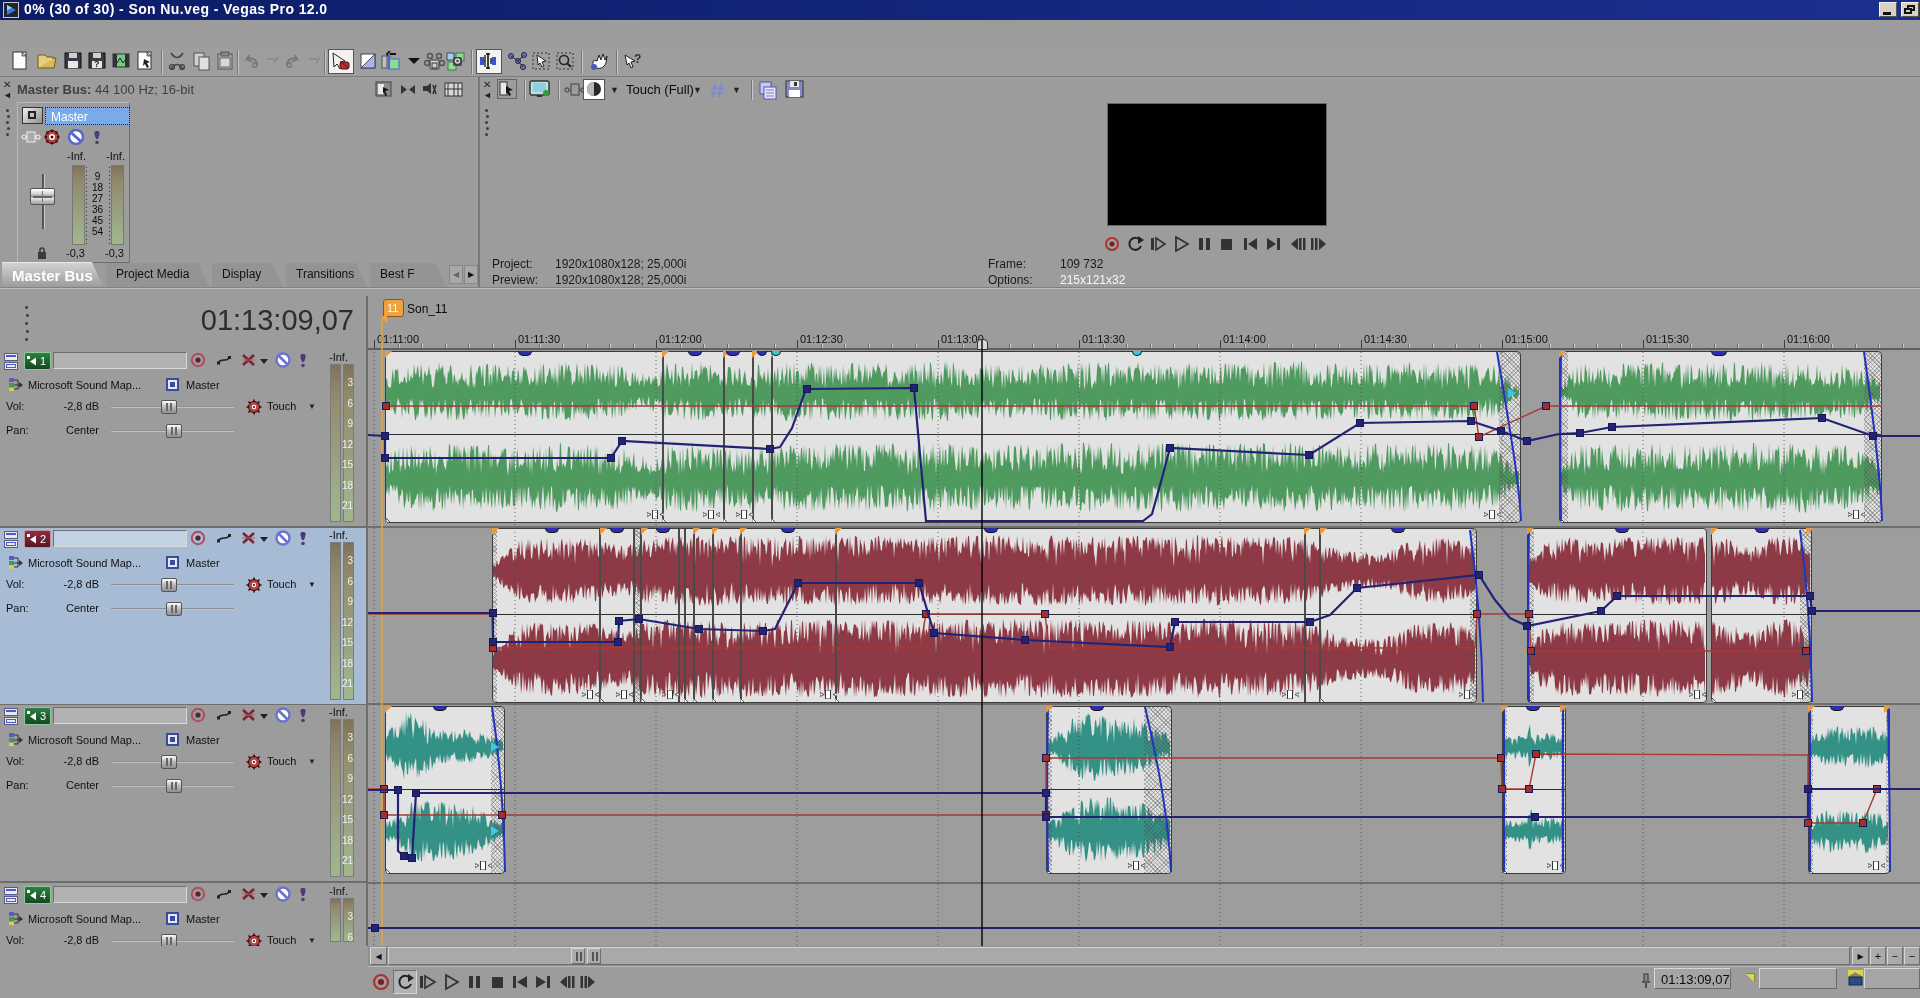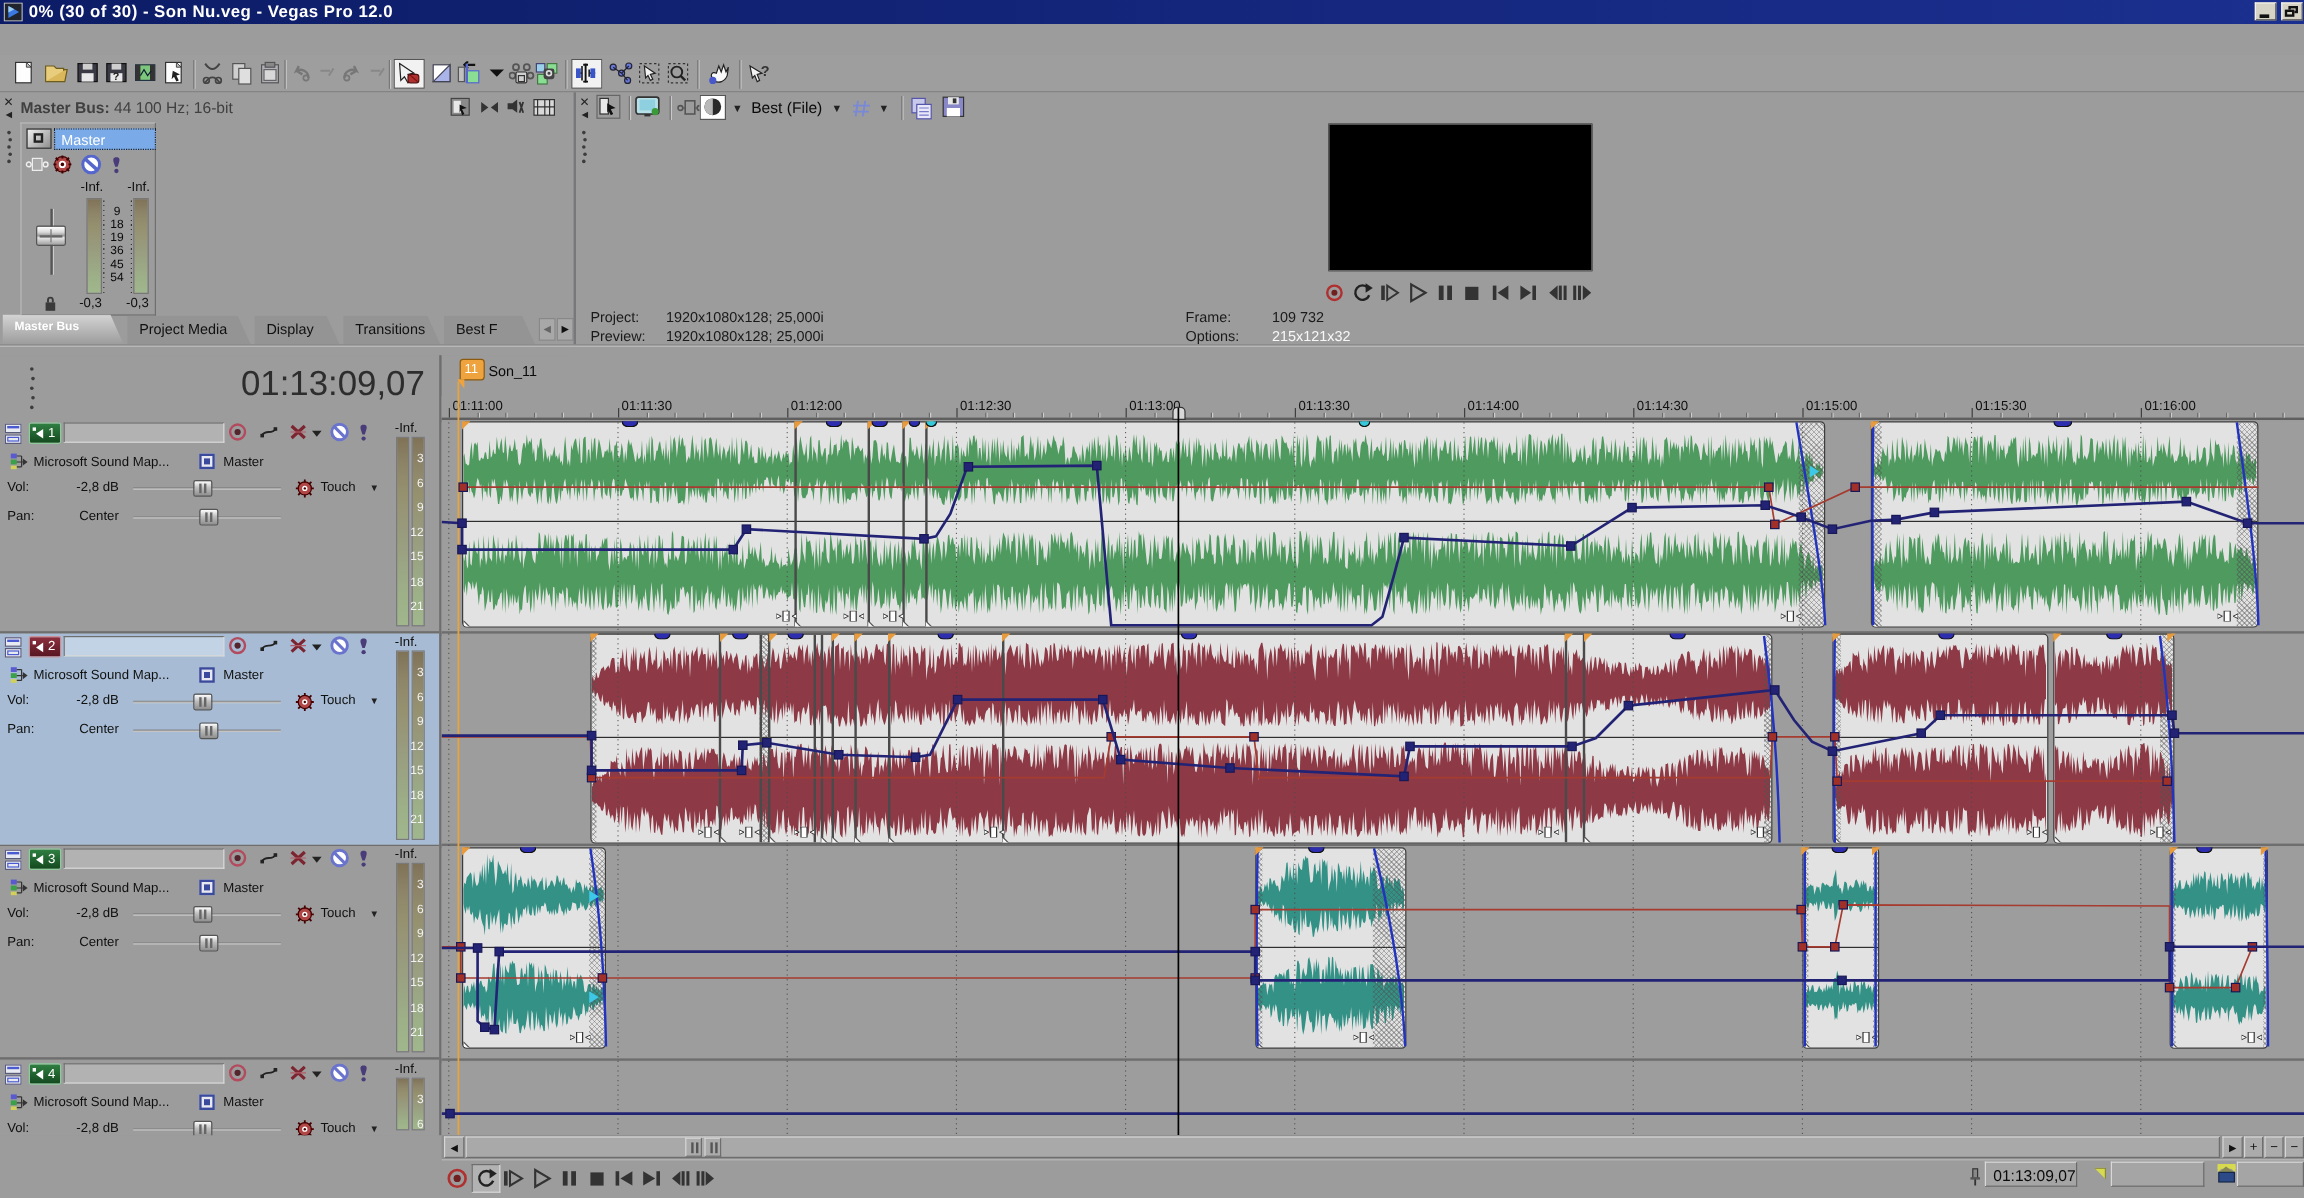--- a/index.html
+++ b/index.html
@@ -222,35 +222,35 @@
 <div class="abs" style="left:12px;top:85px;width:25px;height:17px;background:linear-gradient(180deg,#fff,#d9d9d9 30%,#9a9a9a 50%,#e8e8e8 60%,#9f9f9f);border:1px solid #555;border-radius:2px">
           <div class="abs" style="left:2px;top:7px;right:2px;height:2px;background:#666"></div>
           <div class="abs" style="left:11px;top:2px;bottom:2px;width:1px;background:#777"></div>
         </div>
 <div class="abs" style="left:54px;top:62px;width:13px;height:80px;border:1px solid #777;background:linear-gradient(180deg,#7f7257 0%,#8d8468 14%,#95916f 30%,#98997c 48%,#9aa584 68%,#9db188 85%,#a0b68d 100%)"></div>
 <div class="abs" style="left:93px;top:62px;width:13px;height:80px;border:1px solid #777;background:linear-gradient(180deg,#7f7257 0%,#8d8468 14%,#95916f 30%,#98997c 48%,#9aa584 68%,#9db188 85%,#a0b68d 100%)"></div>
 <div class="abs" style="left:68px;top:64px;width:1px;height:78px;background:repeating-linear-gradient(#333 0 1px,transparent 1px 4px)"></div>
 <div class="abs" style="left:91px;top:64px;width:1px;height:78px;background:repeating-linear-gradient(#333 0 1px,transparent 1px 4px)"></div>
 <span class="abs" style="left:70px;top:68px;width:19px;text-align:center;font-size:10px;color:#0a0a0a">9</span>
 <span class="abs" style="left:70px;top:79px;width:19px;text-align:center;font-size:10px;color:#0a0a0a">18</span>
-<span class="abs" style="left:70px;top:90px;width:19px;text-align:center;font-size:10px;color:#0a0a0a">19</span>
+<span class="abs" style="left:70px;top:90px;width:19px;text-align:center;font-size:10px;color:#0a0a0a">27</span>
 <span class="abs" style="left:70px;top:101px;width:19px;text-align:center;font-size:10px;color:#0a0a0a">36</span>
 <span class="abs" style="left:70px;top:112px;width:19px;text-align:center;font-size:10px;color:#0a0a0a">45</span>
 <span class="abs" style="left:70px;top:123px;width:19px;text-align:center;font-size:10px;color:#0a0a0a">54</span>
 <span class="abs t11" style="left:48px;top:144px">-0,3</span>
         <span class="abs t11" style="left:87px;top:144px">-0,3</span>
 <svg class="abs" style="left:18px;top:143px" width="12" height="14" viewBox="0 0 12 14">
           <rect x="2" y="6" width="8" height="7" fill="#3a3a3a"></rect>
           <path d="M4,6 V4 a2,2 0 0 1 4,0 V6" stroke="#3a3a3a" stroke-width="1.6" fill="none"></path>
         </svg>
 </div>
 </div>
 <div class="abs" style="left:0;top:262px;width:478px;height:25px;">
 <div class="abs" style="left:2px;top:0;width:101px;height:25px;background:linear-gradient(180deg,#d2d2d2,#9c9c9c);clip-path:polygon(0 0,calc(100% - 11px) 0,100% 100%,0 100%);border-top:1px solid #e8e8e8">
-        <span class="abs" style="left:10px;top:4px;font-size:10px;font-weight:bold;color:#fff">Master Bus</span>
+        <span class="abs" style="left:10px;top:4px;font-size:15px;font-weight:bold;color:#fff">Master Bus</span>
       </div>
 <div class="abs" style="left:106px;top:1px;width:103px;height:24px;background:#949494;clip-path:polygon(0 0,calc(100% - 11px) 0,100% 100%,0 100%)">
         <span class="abs" style="left:10px;top:4px;font-size:12px;color:#111">Project Media</span>
       </div>
 <div class="abs" style="left:212px;top:1px;width:71px;height:24px;background:#949494;clip-path:polygon(0 0,calc(100% - 11px) 0,100% 100%,0 100%)">
         <span class="abs" style="left:10px;top:4px;font-size:12px;color:#111">Display</span>
       </div>
 <div class="abs" style="left:286px;top:1px;width:81px;height:24px;background:#949494;clip-path:polygon(0 0,calc(100% - 11px) 0,100% 100%,0 100%)">
         <span class="abs" style="left:10px;top:4px;font-size:12px;color:#111">Transitions</span>
       </div>
@@ -285,21 +285,21 @@
         <circle cx="3" cy="8" r="2" fill="none" stroke="#555" stroke-width="1.3"></circle>
         <circle cx="19" cy="8" r="2" fill="none" stroke="#555" stroke-width="1.3"></circle>
         <rect x="7" y="2" width="8" height="11" fill="#9c9c9c" stroke="#555" stroke-width="1.3"></rect>
         <path d="M5,8 H7 M15,8 H17" stroke="#555"></path>
       </svg>
 <div class="abs" style="left:103px;top:2px;width:22px;height:21px;background:#fff;border:1px solid #555"><svg width="20" height="19" viewBox="0 0 20 19">
           <circle cx="10" cy="9" r="7" fill="#2a2a2a"></circle>
           <path d="M10,2 a7,7 0 0 0 0,14Z" fill="#b8b8b8"></path>
         </svg></div>
 <span class="abs" style="left:130px;top:8px;font-size:9px;color:#222">▼</span>
-<span class="abs" style="left:146px;top:5px;font-size:13px;color:#0a0a0a">Best (File)</span>
+<span class="abs" style="left:146px;top:5px;font-size:13px;color:#0a0a0a">Touch (Full)</span>
 <span class="abs" style="left:213px;top:8px;font-size:9px;color:#222">▼</span>
 <svg class="abs" style="left:230px;top:6px" width="16" height="15" viewBox="0 0 16 15">
         <path d="M5,1 L3,14 M11,1 L9,14 M1,5 H15 M1,10 H14" stroke="#7a88d8" stroke-width="1.6"></path>
       </svg>
 <span class="abs" style="left:252px;top:8px;font-size:9px;color:#222">▼</span>
 <div class="sep" style="left:271px;top:3px;height:20px"></div>
 <svg class="abs" style="left:278px;top:3px" width="20" height="20" viewBox="0 0 20 20">
         <rect x="2" y="2" width="11" height="12" fill="#c8c8ea" stroke="#5555aa"></rect>
         <rect x="6" y="7" width="12" height="12" fill="#e8e8fa" stroke="#5555aa"></rect>
         <path d="M8,10 H16 M8,13 H16 M8,16 H16" stroke="#7a7ac8"></path>

